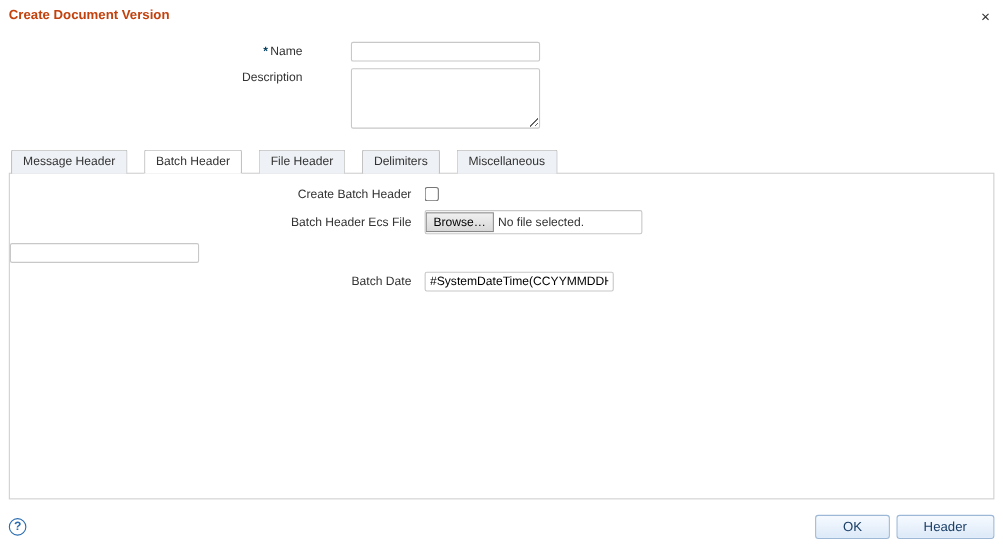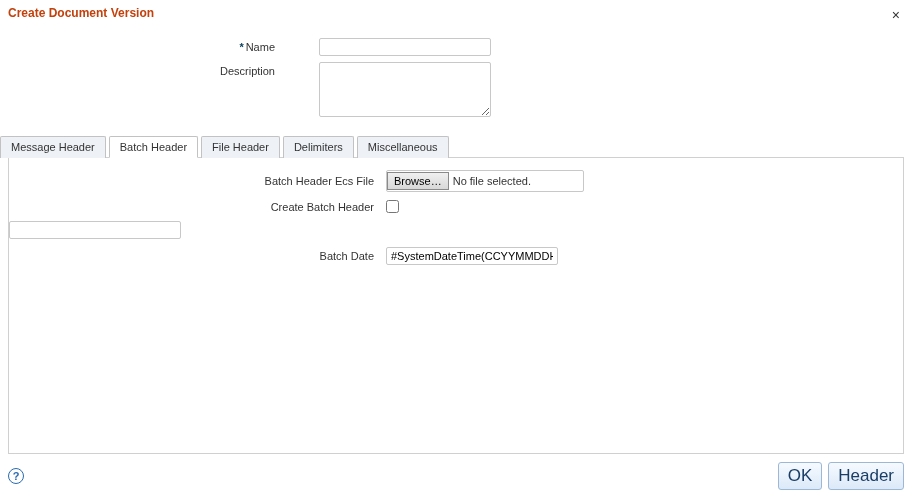--- a/index.html
+++ b/index.html
@@ -75,21 +75,22 @@
     font-family: inherit;
     font-size: 11px;
     resize: both;
     box-sizing: border-box;
   }
   .w-name { width: 172px; }
   .w-mid  { width: 172px; }
 
   .tabs {
     display: flex;
-    gap: 3px;
+    gap: 15px;
+    padding-left: 10px;
   }
   .tab {
     padding: 4px 10px;
     border: 1px solid #c2c2c2;
     border-bottom: none;
     background: #eef1f5;
     border-radius: 2px 2px 0 0;
     color: #333;
     cursor: pointer;
     position: relative;
@@ -170,25 +171,25 @@
     justify-content: center;
     cursor: pointer;
     box-sizing: border-box;
   }
   .footer-buttons {
     display: flex;
     gap: 6px;
   }
   .btn {
     font-family: inherit;
-    font-size: 17px;
+    font-size: 12px;
     color: #1a3e66;
     border: 1px solid #9db8d6;
     background: linear-gradient(#f6faff,#dce9f8);
-    padding: 3px 9px;
+    padding: 3px 24px;
     border-radius: 3px;
     cursor: pointer;
   }
 </style>
 </head>
 <body>
 
 <div class="dialog">
 
   <div class="title-bar">
@@ -213,33 +214,33 @@
     <div class="tab">Message Header</div>
     <div class="tab active">Batch Header</div>
     <div class="tab">File Header</div>
     <div class="tab">Delimiters</div>
     <div class="tab">Miscellaneous</div>
   </div>
 
   <div class="tab-panel">
 
     <div class="panel-row">
+      <div class="panel-label">Create Batch Header</div>
+      <input type="checkbox" class="cb" style="">
+    </div>
+
+    <div class="panel-row">
       <div class="panel-label">Batch Header Ecs File</div>
       <div class="file-picker">
         <button class="browse-btn">Browse…</button>
         <span class="file-status">No file selected.</span>
       </div>
     </div>
 
     <div class="panel-row">
-      <div class="panel-label">Create Batch Header</div>
-      <input type="checkbox" class="cb" style="">
-    </div>
-
-    <div class="panel-row">
       <input type="text" class="std w-mid" value="" style="">
     </div>
 
     <div class="panel-row">
       <div class="panel-label">Batch Date</div>
       <input type="text" class="std w-mid" value="#SystemDateTime(CCYYMMDDHHMM)#" style="">
     </div>
 
   </div>
 

